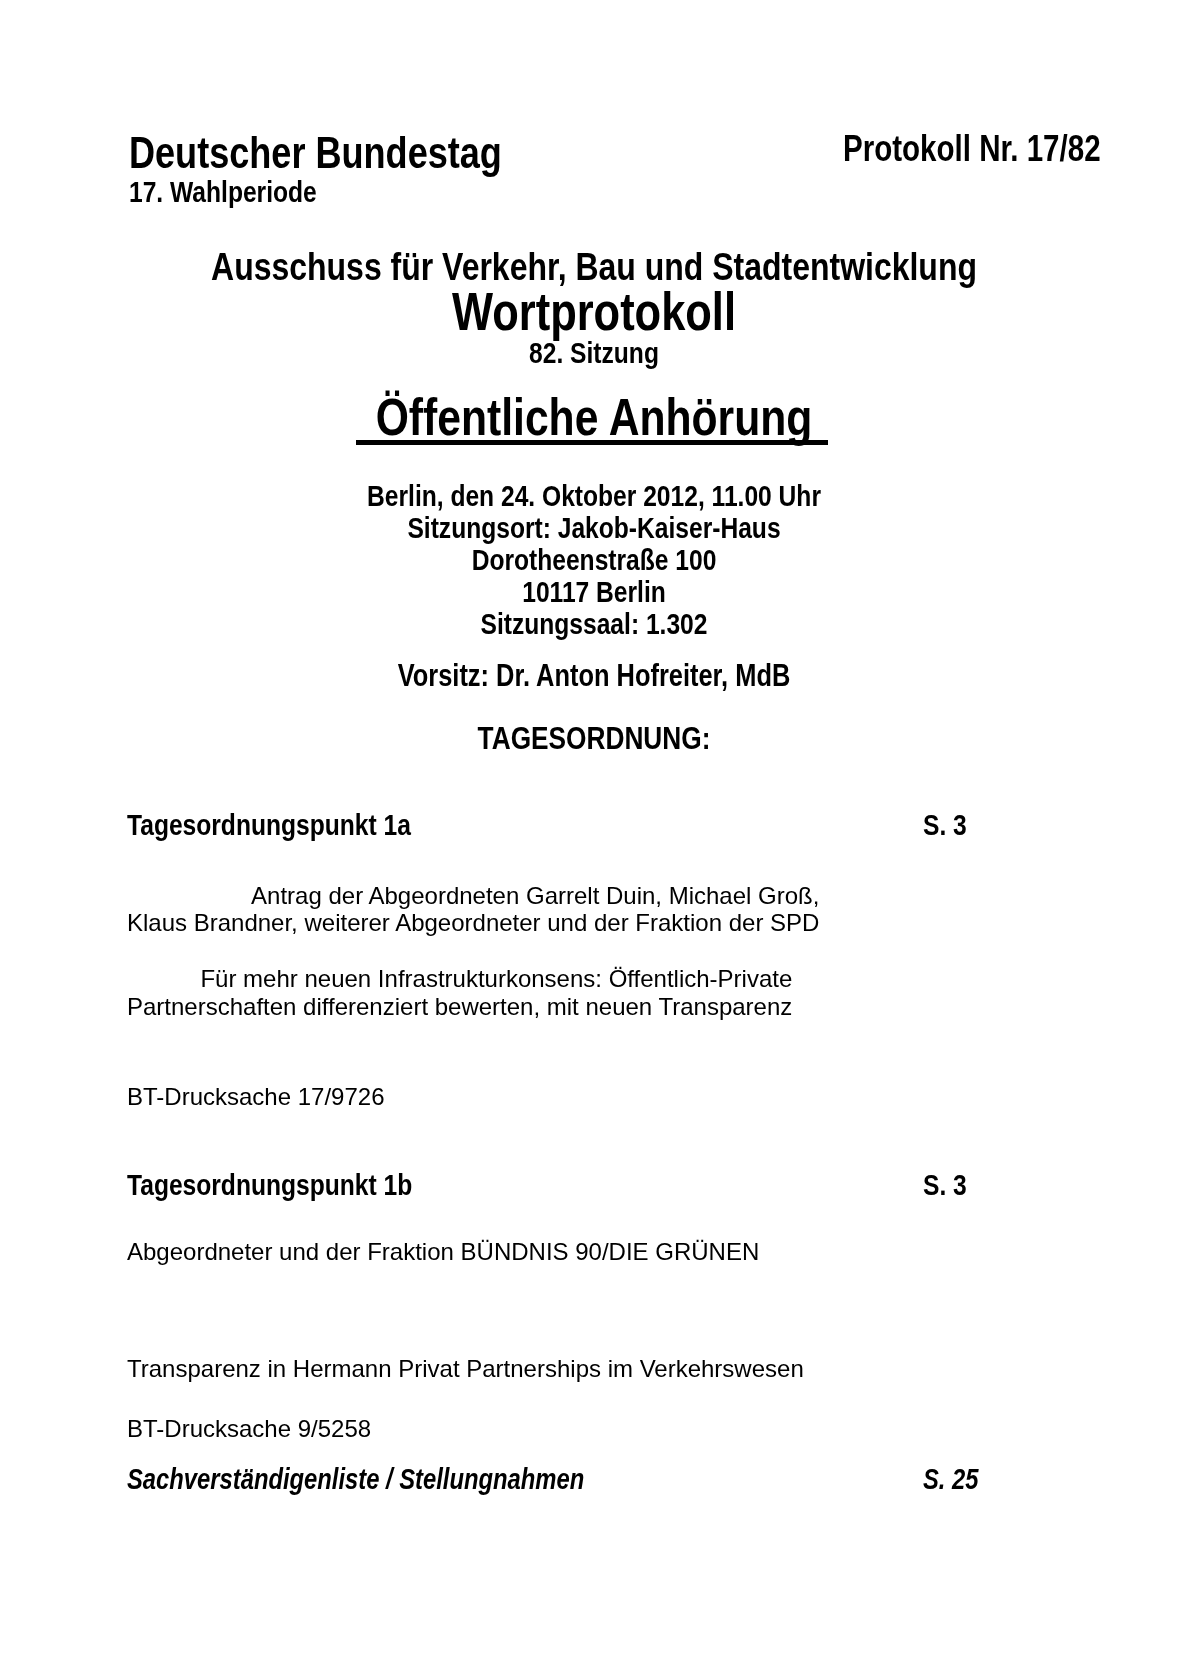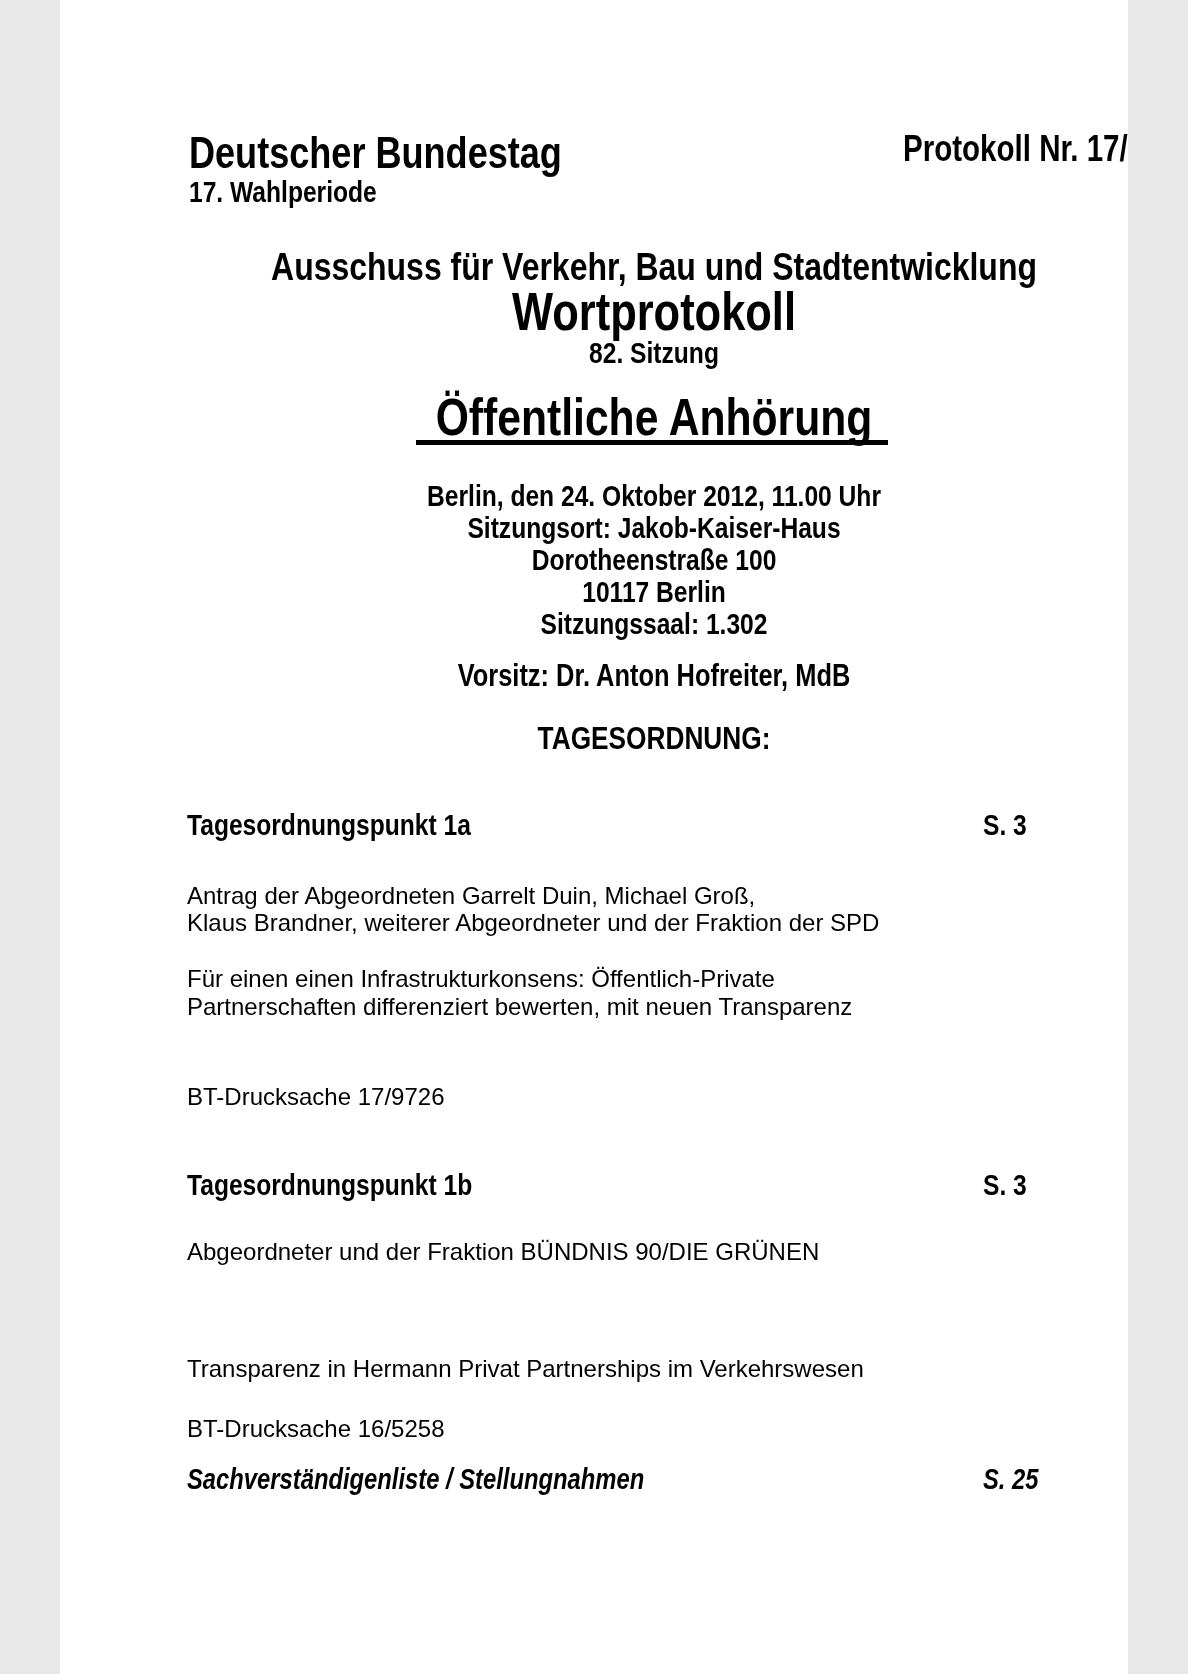--- a/index.html
+++ b/index.html
@@ -1,18 +1,18 @@
 <!DOCTYPE html>
 <html><head>
 <meta charset="utf-8">
 <style>
   html,body { margin:0; padding:0; background:#e8e8e8; }
   .page {
     position:relative;
-    width:1068px; height:1674px;
+    width:1188px; height:1674px;
     margin:0 auto;
     background:#ffffff;
     color:#000;
     font-family:"Liberation Sans","DejaVu Sans",sans-serif;
     overflow:hidden;
   }
   .abs { position:absolute; white-space:nowrap; }
   
   .nwl { transform:scaleX(0.82); transform-origin:0 0; }
   .nwc { left:0; width:1188px; text-align:center; transform:scaleX(0.82); transform-origin:50% 0; }
@@ -28,21 +28,21 @@
   .session    { top:338px; font-size:30px; line-height:1; }
   .hearing    { top:391px; font-size:52px; line-height:1; }
   .hearing-underline { left:356px; top:440px; width:472px; height:5px; background:#000; }
 
   .meeting    { top:480px; font-size:30px; line-height:32px; font-weight:bold; }
   .chair      { top:660px; font-size:31px; line-height:1; }
   .agenda-h   { top:722px; font-size:32px; line-height:1; }
 
   .item-title { left:127px; font-size:30px; line-height:1; font-weight:bold; }
   .page-ref   { left:923px; font-size:30px; line-height:1; font-weight:bold; }
-  .body-text  { left:127px; font-size:24px; line-height:27px; font-weight:normal; }
+  .body-text  { left:127px; font-size:24px; line-height:27px; font-weight:normal;text-align:right; }
 
   .t1a   { top:810px; }
   .p1a   { top:882px; line-height:27px; }
   .s1a   { top:965px; line-height:28px; }
   .d1a   { top:1083px; }
   .t1b   { top:1170px; }
   .p1b   { top:1238px; line-height:28px; }
   .s1b   { top:1355px; }
   .d1b   { top:1415px; }
 
@@ -77,33 +77,33 @@
 
   <div class="abs nwl item-title t1a">Tagesordnungspunkt 1a</div>
   <div class="abs nwl page-ref t1a">S. 3</div>
 
   <div class="abs body-text p1a">
     <div>Antrag der Abgeordneten Garrelt Duin, Michael Groß,</div>
     <div>Klaus Brandner, weiterer Abgeordneter und der Fraktion der SPD</div>
   </div>
 
   <div class="abs body-text s1a">
-    <div>Für einen einen Infrastrukturkonsens: Öffentlich-Private</div>
+    <div>Für mehr neuen Infrastrukturkonsens: Öffentlich-Private</div>
     <div>Partnerschaften differenziert bewerten, mit neuen Transparenz</div>
   </div>
 
   <div class="abs body-text d1a">BT-Drucksache 17/9726</div>
 
   <div class="abs nwl item-title t1b">Tagesordnungspunkt 1b</div>
   <div class="abs nwl page-ref t1b">S. 3</div>
 
   <div class="abs body-text p1b">
     <div>Abgeordneter und der Fraktion BÜNDNIS 90/DIE GRÜNEN</div>
   </div>
 
   <div class="abs body-text s1b">Transparenz in Hermann Privat Partnerships im Verkehrswesen</div>
 
-  <div class="abs body-text d1b">BT-Drucksache 16/5258</div>
+  <div class="abs body-text d1b">BT-Drucksache 9/5258</div>
 
   <div class="abs nwl b i foot-title">Sachverständigenliste / Stellungnahmen</div>
   <div class="abs nwl b i foot-ref">S. 25</div>
 
 </div>
 
 </body></html>

